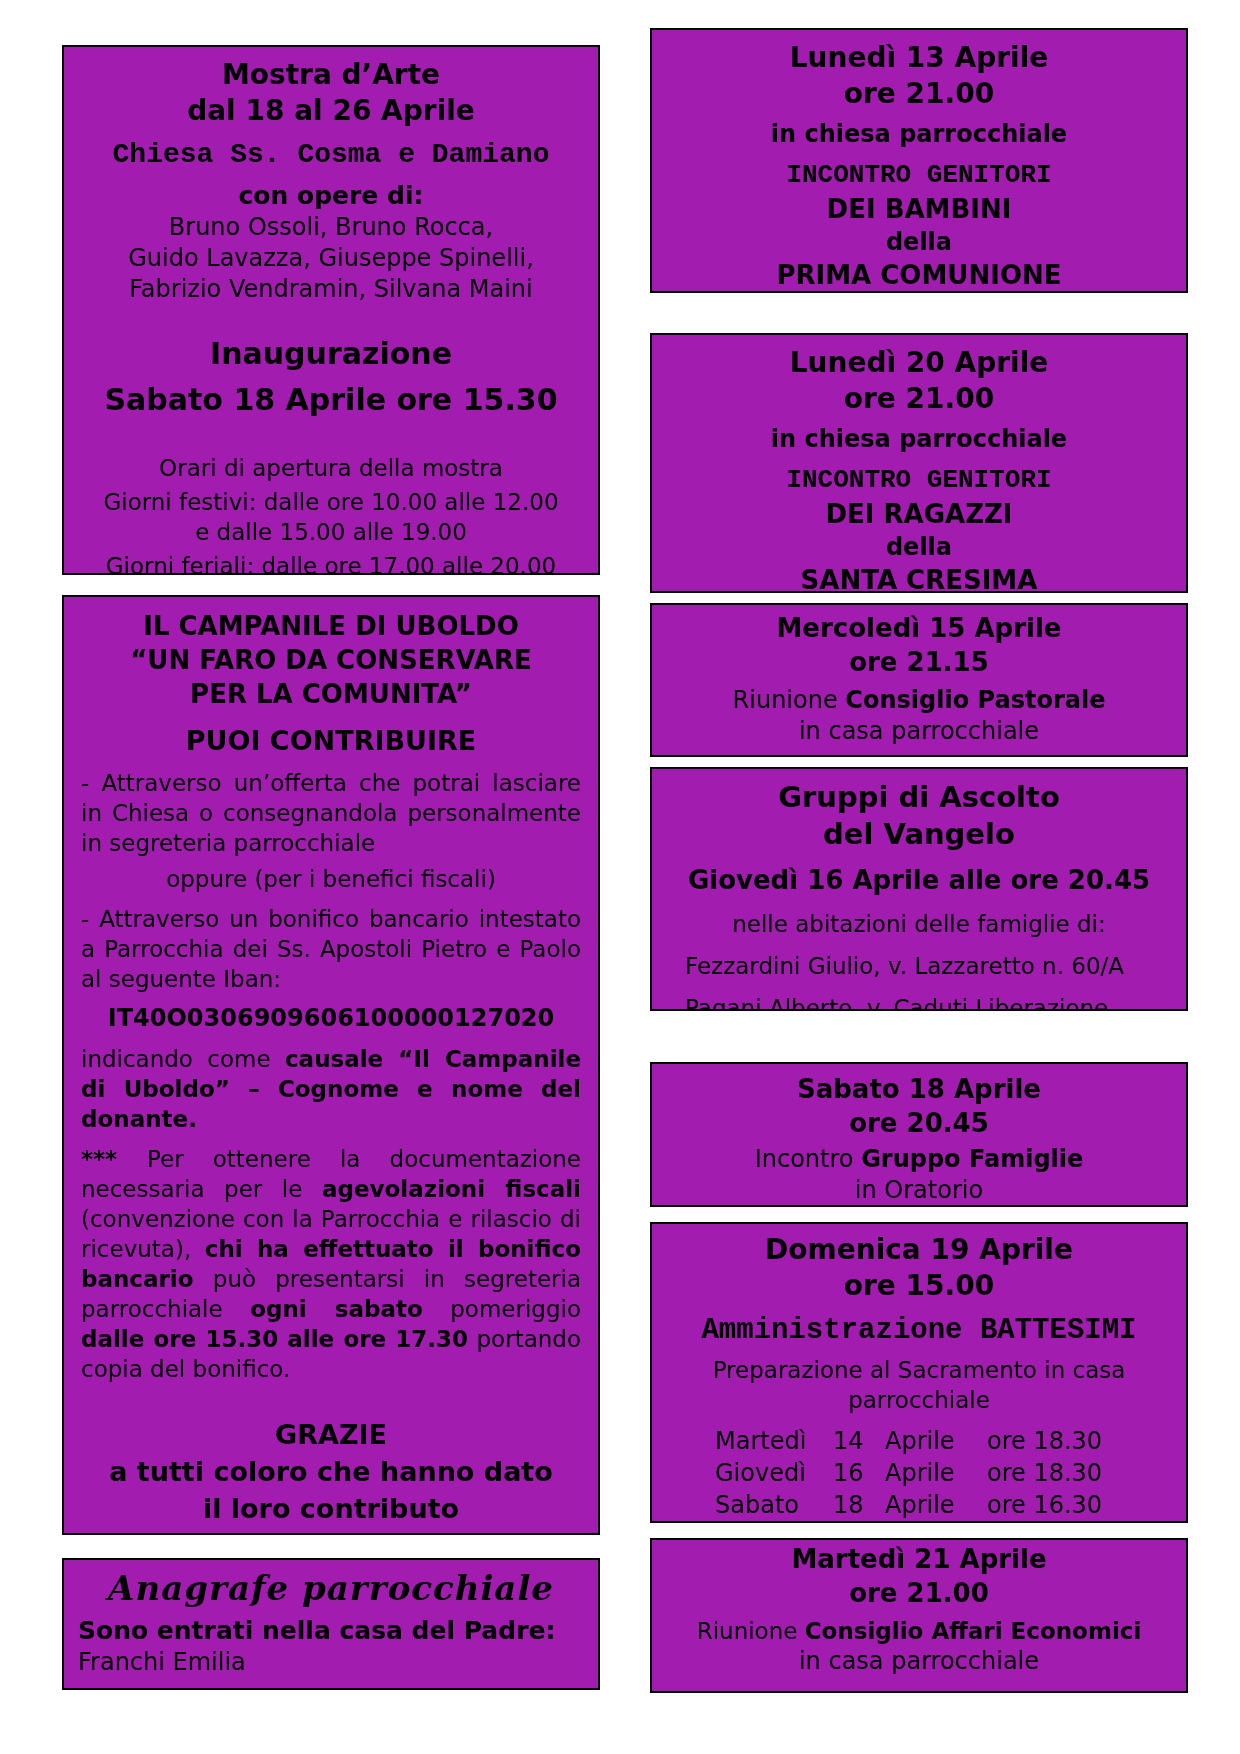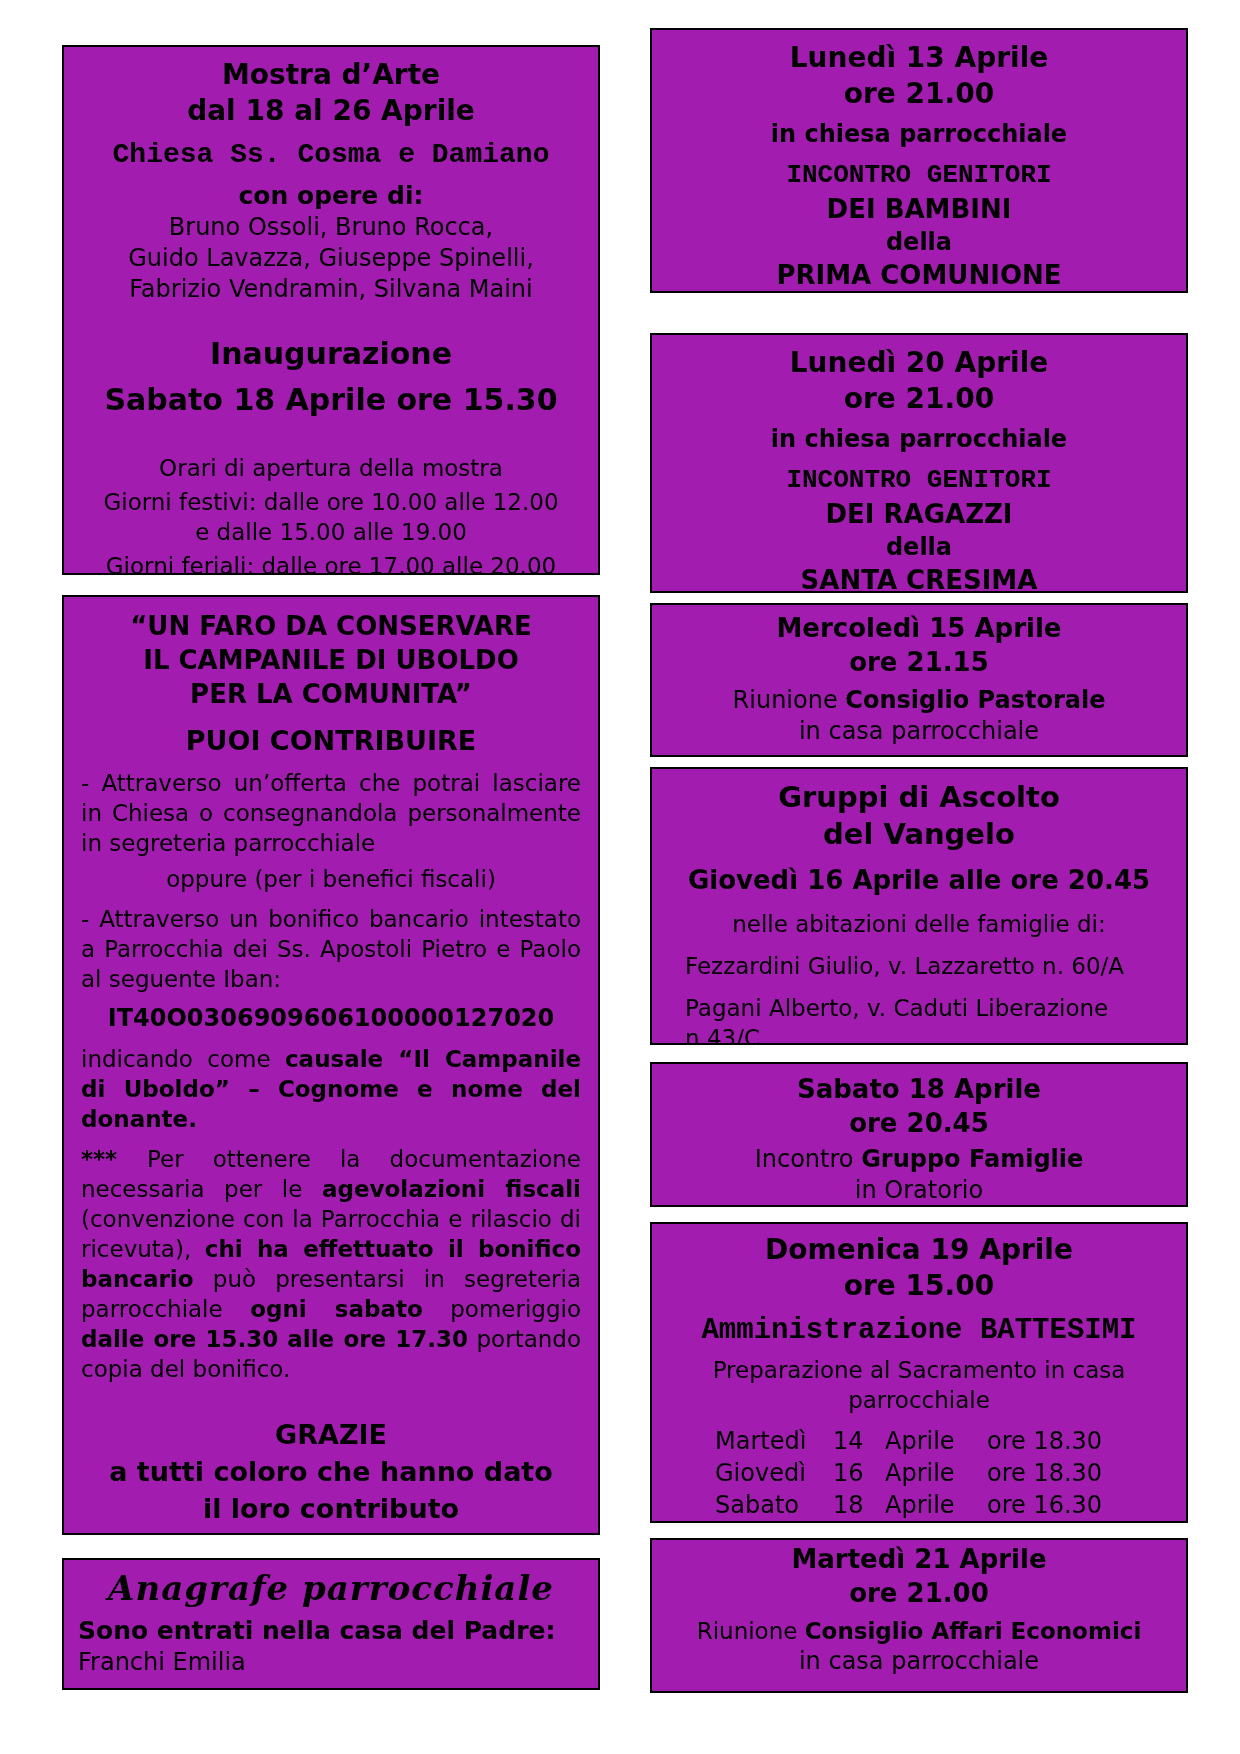--- a/index.html
+++ b/index.html
@@ -14,21 +14,21 @@
   }
   .ctr{text-align:center;}
   
   #box-mostra{left:62px;top:45px;width:538px;height:530px;padding:10px 12px;}
   #box-campanile{left:62px;top:595px;width:538px;height:940px;padding:12px 17px;}
   #box-anagrafe{left:62px;top:1558px;width:538px;height:132px;padding:6px 14px;}
   
   #box-r1{left:650px;top:28px;width:538px;height:265px;padding:10px 8px;}
   #box-r2{left:650px;top:333px;width:538px;height:260px;padding:10px 8px;}
   #box-r3{left:650px;top:603px;width:538px;height:154px;padding:6px 8px;}
-  #box-r4{left:650px;top:767px;width:538px;height:278px;padding:10px 8px;}
+  #box-r4{left:650px;top:767px;width:538px;height:244px;padding:10px 8px;}
   #box-r5{left:650px;top:1062px;width:538px;height:145px;padding:8px;}
   #box-r6{left:650px;top:1222px;width:538px;height:301px;padding:8px;}
   #box-r7{left:650px;top:1538px;width:538px;height:155px;padding:2px 8px;}
 
   .h28{font-size:28px;font-weight:bold;line-height:36px;}
   .h30{font-size:30px;font-weight:bold;line-height:42px;}
   .h27{font-size:27px;font-weight:bold;line-height:35px;}
   .h26{font-size:26px;font-weight:bold;line-height:34px;}
   .h29{font-size:29px;font-weight:bold;line-height:37px;}
   .b25{font-size:25px;font-weight:bold;line-height:33px;}
@@ -65,22 +65,22 @@
   <div class="t24">Fabrizio Vendramin, Silvana Maini</div>
   <div class="h30 mt28">Inaugurazione</div>
   <div class="h30 mt4">Sabato 18 Aprile ore 15.30</div>
   <div class="t23 mt20">Orari di apertura della mostra</div>
   <div class="t23 mt4">Giorni festivi: dalle ore 10.00 alle 12.00</div>
   <div class="t23">e dalle 15.00 alle 19.00</div>
   <div class="t23 mt4">Giorni feriali: dalle ore 17.00 alle 20.00</div>
 </section>
 
 <section class="box" id="box-campanile">
+  <div class="ctr h26">IL CAMPANILE DI UBOLDO</div>
   <div class="ctr h26">“UN FARO DA CONSERVARE</div>
-  <div class="ctr h26">IL CAMPANILE DI UBOLDO</div>
   <div class="ctr h26">PER LA COMUNITA”</div>
   <div class="ctr h27 mt12">PUOI CONTRIBUIRE</div>
   <div class="just mt14">- Attraverso un’offerta che potrai lasciare in Chiesa o consegnandola personalmente in segreteria parrocchiale</div>
   <div class="ctr t23 mt6">oppure (per i benefici fiscali)</div>
   <div class="just mt6">- Attraverso un bonifico bancario intestato a Parrocchia dei Ss. Apostoli Pietro e Paolo al seguente Iban:</div>
   <div class="iban">IT40O0306909606100000127020</div>
   <div class="just mt6 mixed"><span>indicando come </span><b>causale “Il Campanile di Uboldo” – Cognome e nome del donante.</b></div>
   <div class="just mixed"><b>*** </b><span>Per ottenere la documentazione necessaria per le </span><b>agevolazioni fiscali</b><span> (convenzione con la Parrocchia e rilascio di ricevuta), </span><b>chi ha effettuato il bonifico bancario</b><span> può presentarsi in segreteria parrocchiale </span><b>ogni sabato</b><span> pomeriggio </span><b>dalle ore 15.30 alle ore 17.30</b><span> portando copia del bonifico.</span></div>
   <div class="ctr grazie mt20">GRAZIE</div>
   <div class="ctr grazie">a tutti coloro che hanno dato</div>

